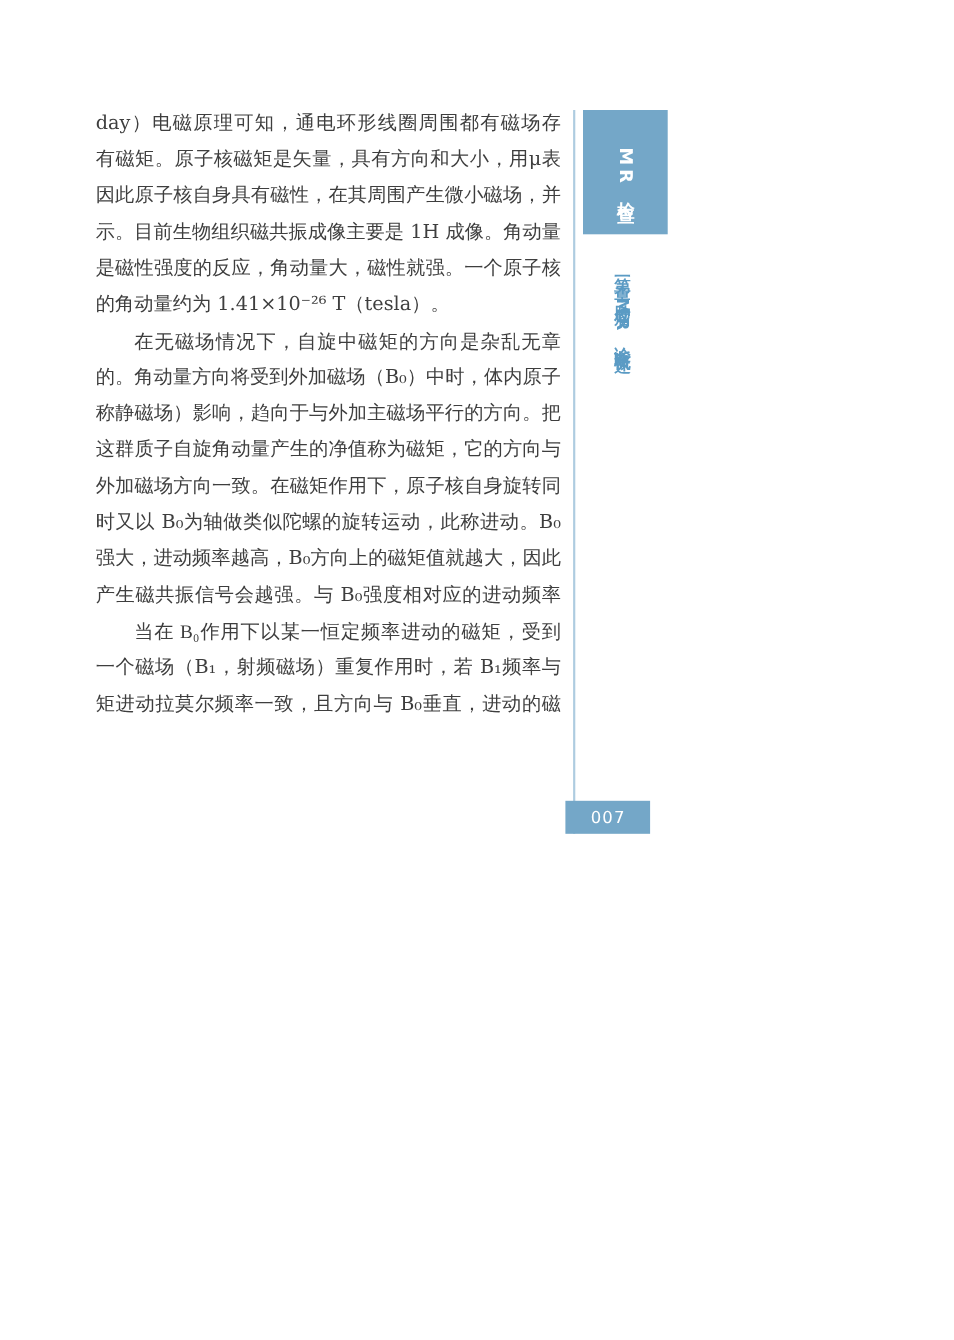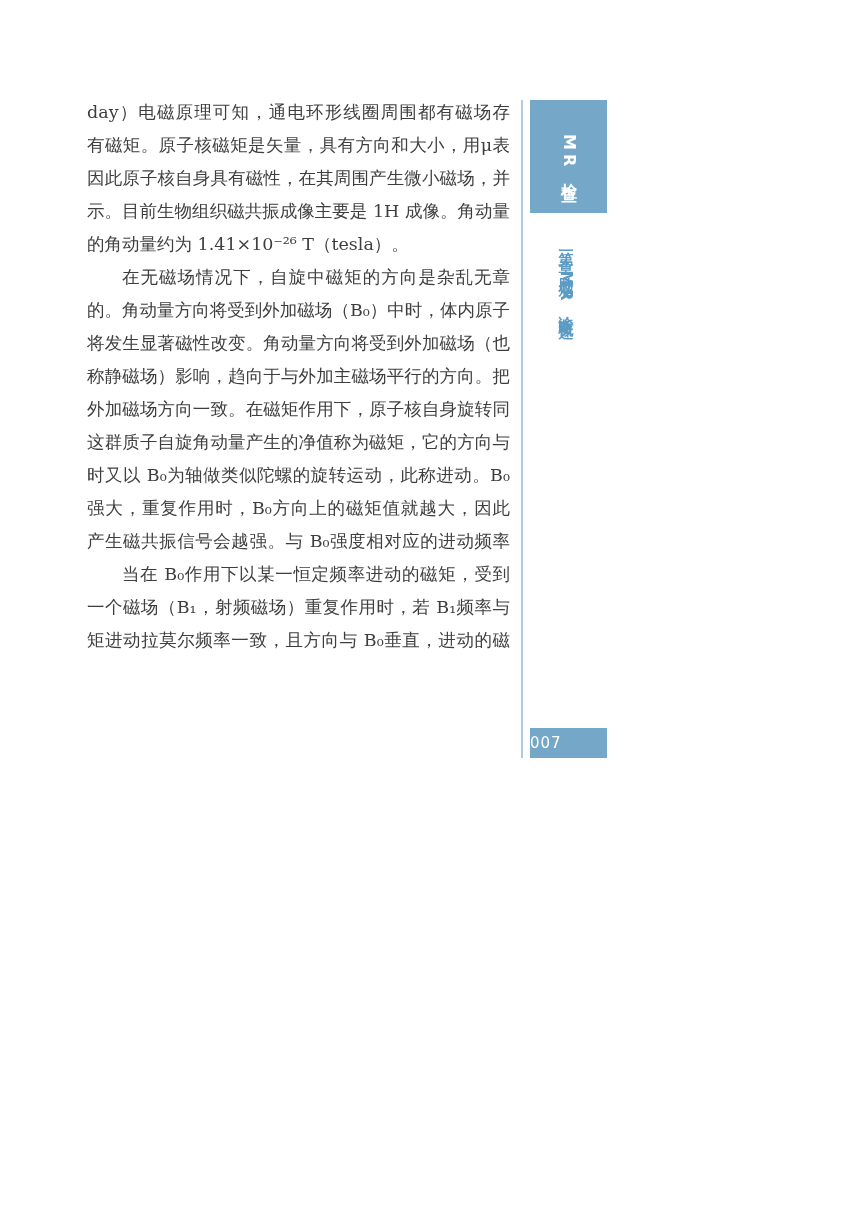--- a/index.html
+++ b/index.html
@@ -22,21 +22,21 @@
     font-size: 17.5px;
     line-height: 33px;
   }
   .para { }
   .line {
     height: 33px;
     text-align: justify;
     text-align-last: justify;
     overflow: hidden;
   }
-  .line.indent { padding-left: 35px; }
+  .line.indent { padding-left: 35px; font-family: Liberation Serif, serif; }
   .line.no-fill { text-align: right; text-align-last: left; }
   
   .divider {
     position: absolute;
     left: 521px;
     top: 100px;
     width: 2px;
     height: 658px;
     background: #aecce0;
   }
@@ -69,56 +69,56 @@
     text-orientation: mixed;
     color: #5b9bc4;
     font-family: "DejaVu Sans", "Liberation Sans", sans-serif;
     font-size: 15px;
     font-weight: bold;
     letter-spacing: 3px;
   }
   .chapter .chapter-title { margin-inline-start: 16px; }
   .folio-box {
     position: absolute;
-    left: 530px;
+    left: 514px;
     top: 728px;
     width: 77px;
     height: 30px;
     background: #74a7c8;
     display: flex;
     align-items: center;
-    padding-left: 0;
+    padding-left: 23px;
     color: #ffffff;
     font-family: "DejaVu Sans", "Liberation Sans", sans-serif;
     font-size: 15px;
     letter-spacing: 1px;
   }
 </style>
 </head>
 <body>
 
 <div class="page">
 
   <main class="body-text">
       <div class="para">
         <div class="line">day）电磁原理可知，通电环形线圈周围都有磁场存在，</div>
         <div class="line">有磁矩。原子核磁矩是矢量，具有方向和大小，用μ表</div>
         <div class="line">因此原子核自身具有磁性，在其周围产生微小磁场，并</div>
         <div class="line">示。目前生物组织磁共振成像主要是 1H 成像。角动量</div>
+        <div class="line">是磁性强度的反应，角动量大，磁性就强。一个原子核</div>
         <div class="line no-fill">的角动量约为 1.41×10⁻²⁶ T（tesla）。</div>
       </div>
       <div class="para">
         <div class="line indent">在无磁场情况下，自旋中磁矩的方向是杂乱无章</div>
         <div class="line">的。角动量方向将受到外加磁场（B₀）中时，体内原子核</div>
-        <div class="line">将发生显著磁性改变。角动量方向将受到外加磁场（也</div>
         <div class="line">称静磁场）影响，趋向于与外加主磁场平行的方向。把</div>
+        <div class="line">这群质子自旋角动量产生的净值称为磁矩，它的方向与</div>
         <div class="line">外加磁场方向一致。在磁矩作用下，原子核自身旋转同</div>
-        <div class="line">这群质子自旋角动量产生的净值称为磁矩，它的方向与</div>
         <div class="line">时又以 B₀为轴做类似陀螺的旋转运动，此称进动。B₀越</div>
-        <div class="line">强大，重复作用时，B₀方向上的磁矩值就越大，因此</div>
+        <div class="line">强大，进动频率越高，B₀方向上的磁矩值就越大，因此</div>
         <div class="line">产生磁共振信号会越强。与 B₀强度相对应的进动频率称</div>
       </div>
       <div class="para">
         <div class="line indent">当在 B₀作用下以某一恒定频率进动的磁矩，受到另</div>
         <div class="line">一个磁场（B₁，射频磁场）重复作用时，若 B₁频率与磁</div>
         <div class="line">矩进动拉莫尔频率一致，且方向与 B₀垂直，进动的磁矩</div>
       </div>
     </main>
 
   <div class="divider"></div>

